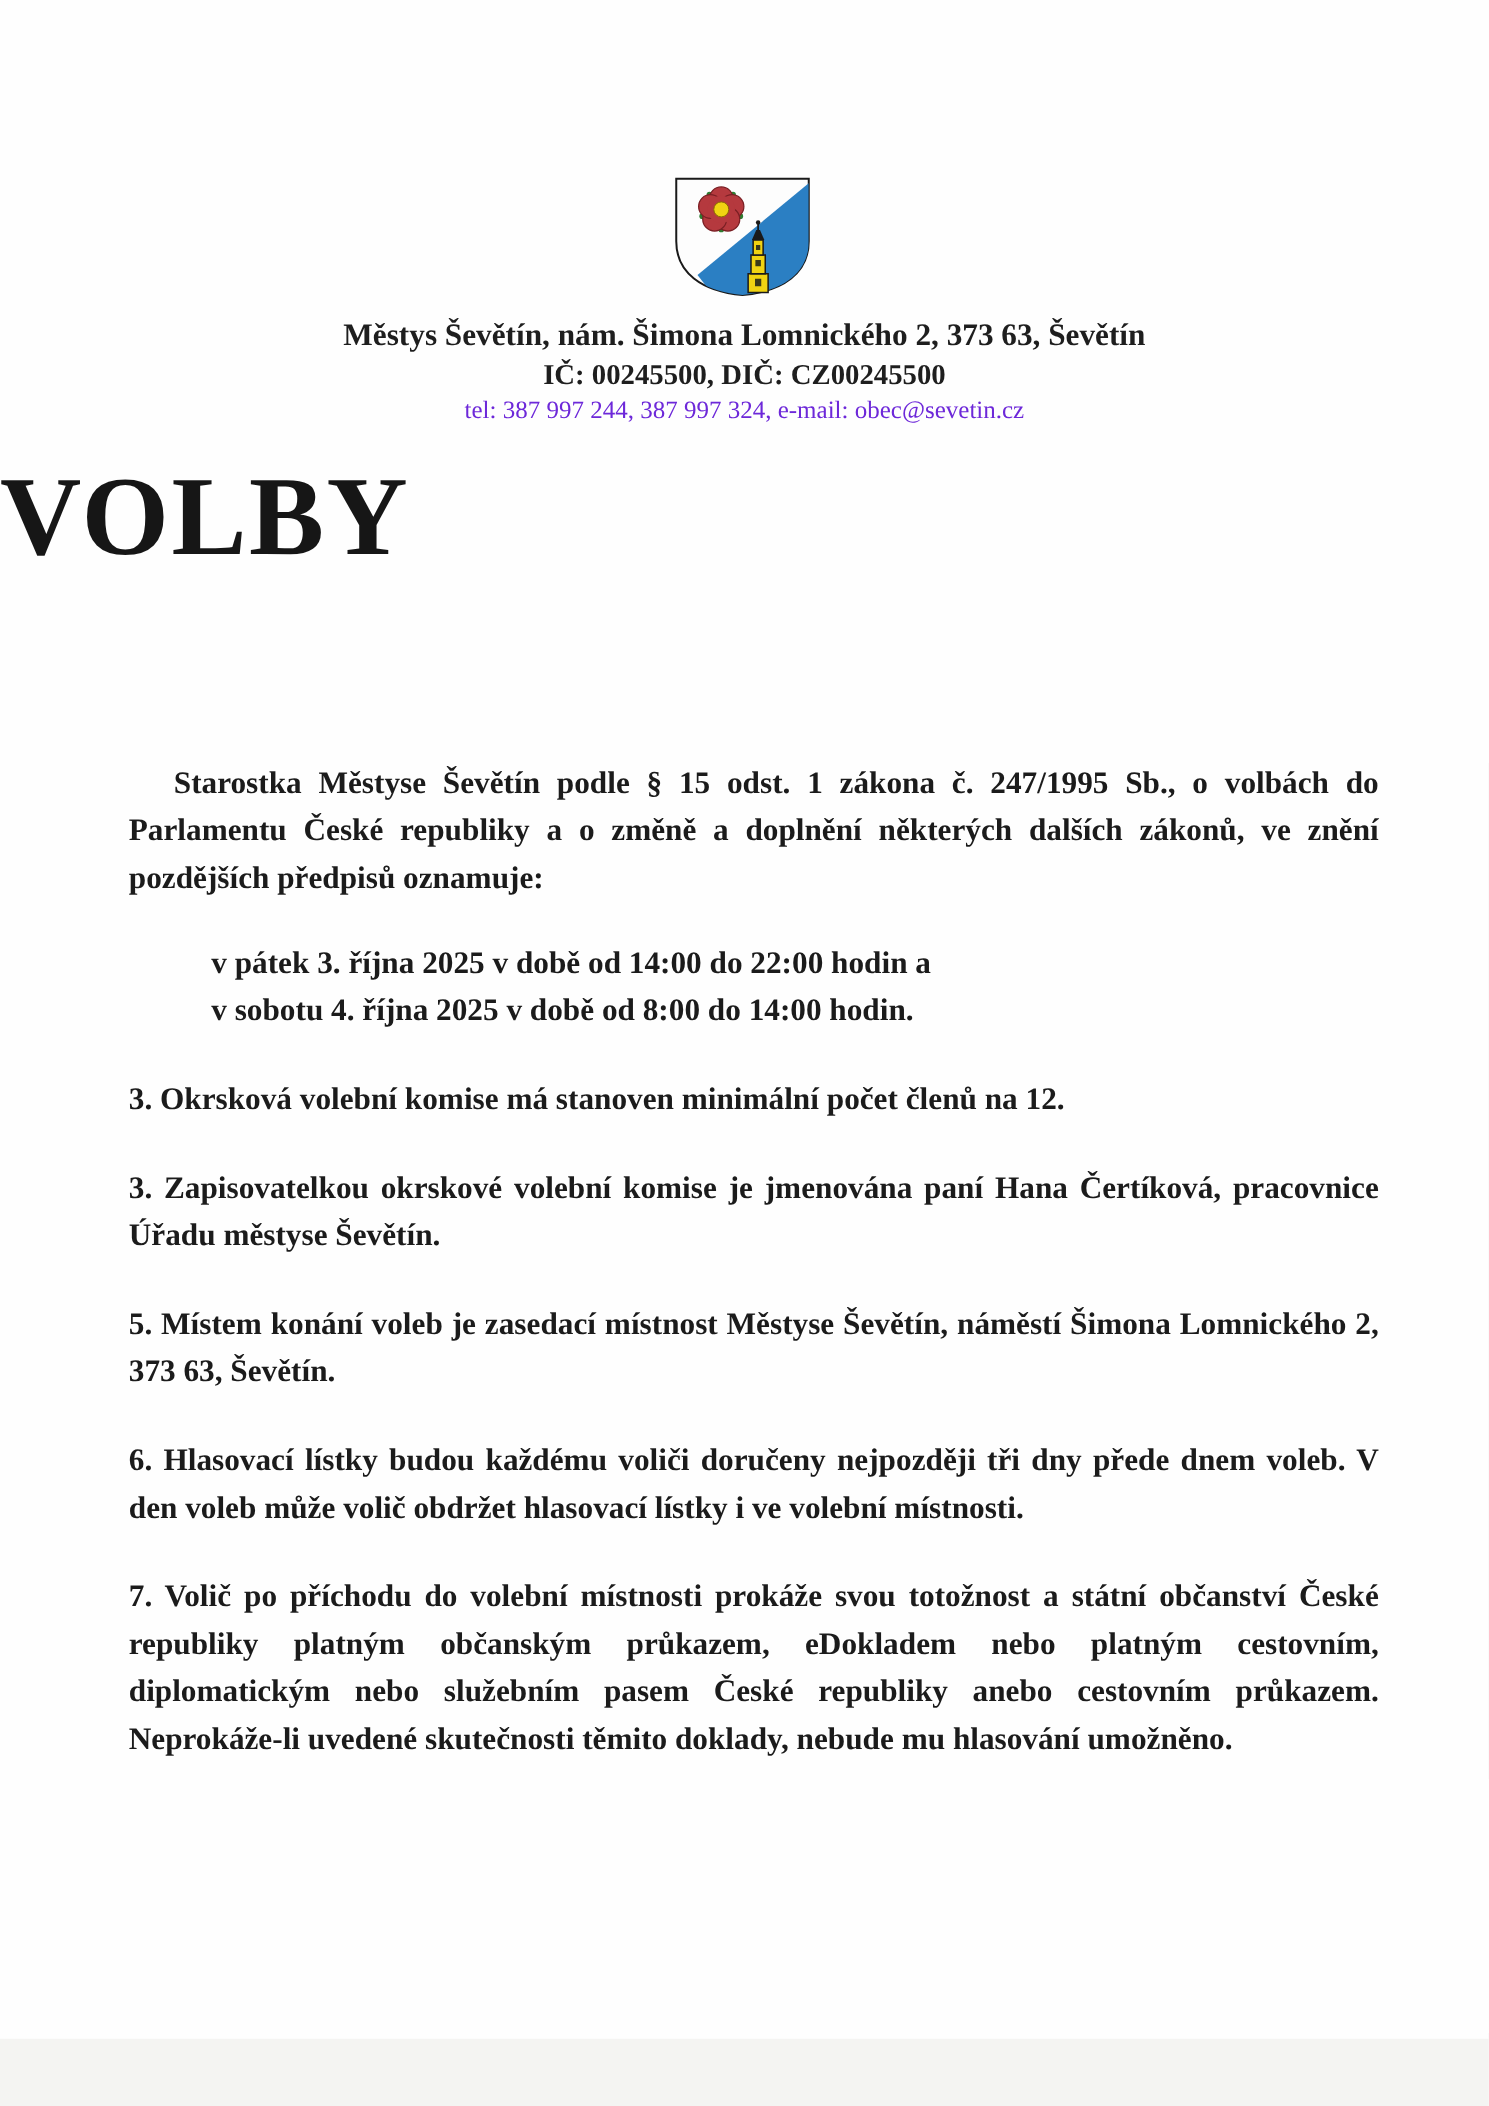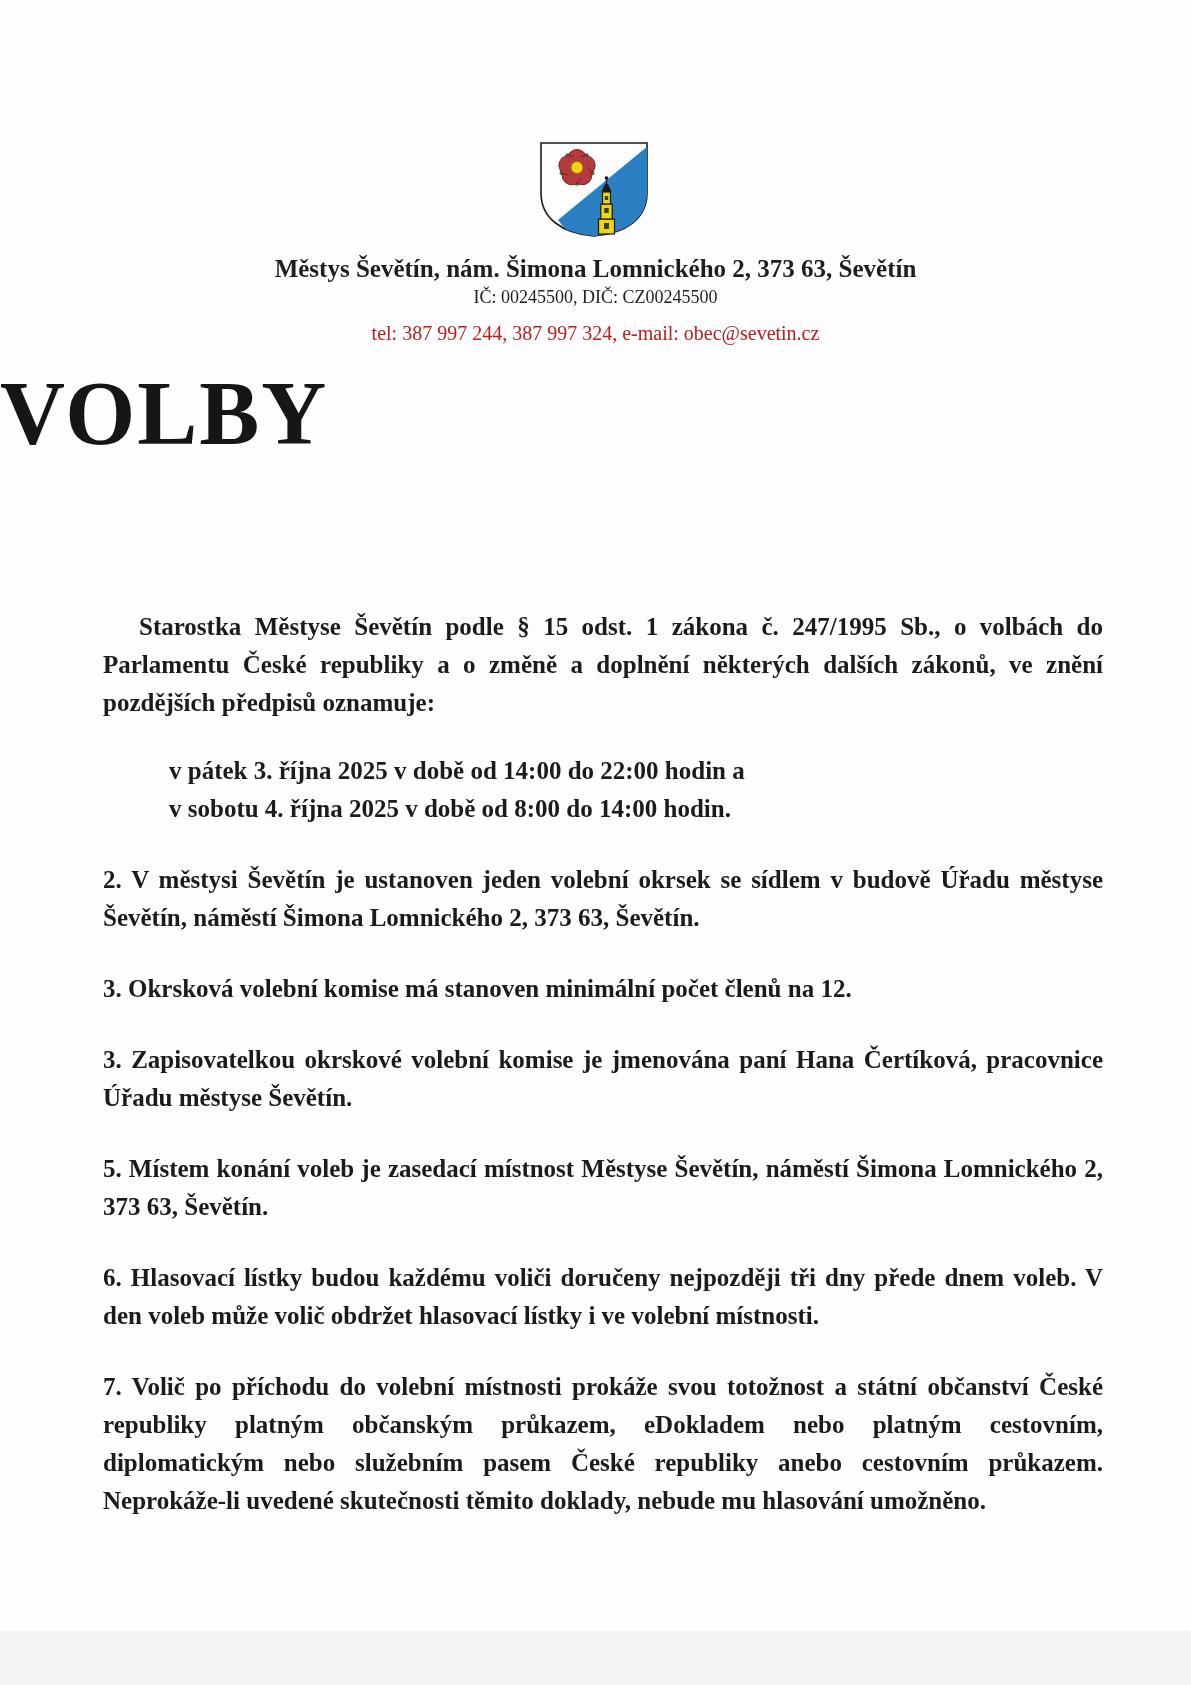--- a/index.html
+++ b/index.html
@@ -8,22 +8,22 @@
     font-family:"Liberation Serif", serif;
     -webkit-font-smoothing:antialiased;
   }
   .page{
     position:relative;width:1191px;height:1631px;background:#fefefe;
     color:#1e1e1e;overflow:hidden;
   }
   .arms{position:absolute;left:538px;top:141px;width:112px;height:98px;}
   .header-block{position:absolute;top:256px;left:0;width:1191px;text-align:center;line-height:1.0;}
   .header-line1{font-size:25px;font-weight:bold;margin-bottom:7px;}
-  .header-line2{font-size:18px;font-weight:normal;margin-bottom:17px;}
-  .header-line3{font-size:20px;font-weight:normal;color:#b91c1c;}
+  .header-line2{font-size:23px;font-weight:bold;margin-bottom:7px;}
+  .header-line3{font-size:20px;font-weight:normal;color:#6d28d9;}
   .doc-title{
     position:absolute;top:362px;left:0;width:1191px;
     font-size:90px;font-weight:bold;letter-spacing:2px;color:#161616;
   }
   .doc-subtitle{
     position:absolute;top:458px;left:95px;width:1001px;text-align:center;
     font-size:33px;font-weight:bold;line-height:45px;color:#141414;
   }
   .doc-subtitle .u{
     text-decoration:underline;
@@ -103,21 +103,20 @@
 
   <div class="content">
 
     <p class="intro">Starostka Městyse Ševětín podle § 15 odst. 1 zákona č. 247/1995 Sb., o volbách do Parlamentu České republiky a o změně a doplnění některých dalších zákonů, ve znění pozdějších předpisů oznamuje:</p>
 
     <div class="item">
       <div class="sub">v pátek 3. října 2025 v době od 14:00 do 22:00 hodin a</div>
       <div class="sub">v sobotu 4. října 2025 v době od 8:00 do 14:00 hodin.</div>
     </div>
 
-    <div class="item">2. V městysi Ševětín je ustanoven jeden volební okrsek se sídlem v budově Úřadu městyse Ševětín, náměstí Šimona Lomnického 2, 373 63, Ševětín.</div>
 
     <div class="item">3. Okrsková volební komise má stanoven minimální počet členů na 12.</div>
 
     <div class="item">3. Zapisovatelkou okrskové volební komise je jmenována paní Hana Čertíková, pracovnice Úřadu městyse Ševětín.</div>
 
     <div class="item">5. Místem konání voleb je zasedací místnost Městyse Ševětín, náměstí Šimona Lomnického 2, 373 63, Ševětín.</div>
 
     <div class="item">6. Hlasovací lístky budou každému voliči doručeny nejpozději tři dny přede dnem voleb. V den voleb může volič obdržet hlasovací lístky i ve volební místnosti.</div>
 
     <div class="item">7. Volič po příchodu do volební místnosti prokáže svou totožnost a státní občanství České republiky platným občanským průkazem, eDokladem nebo platným cestovním, diplomatickým nebo služebním pasem České republiky anebo cestovním průkazem. Neprokáže-li uvedené skutečnosti těmito doklady, nebude mu hlasování umožněno.</div>

